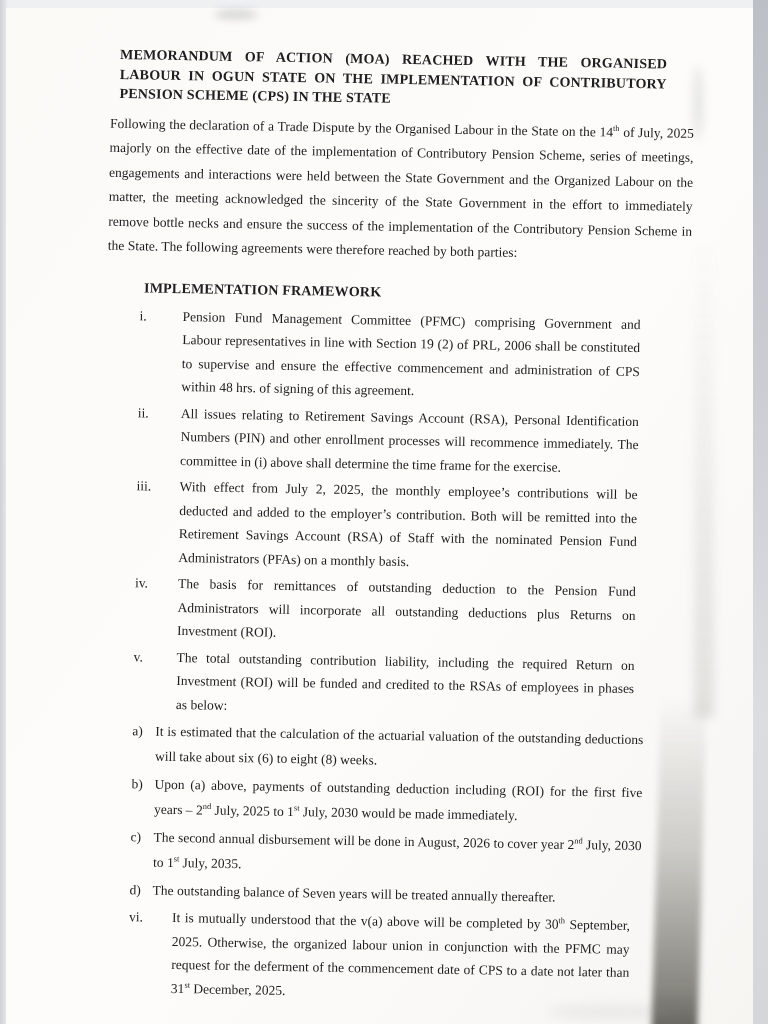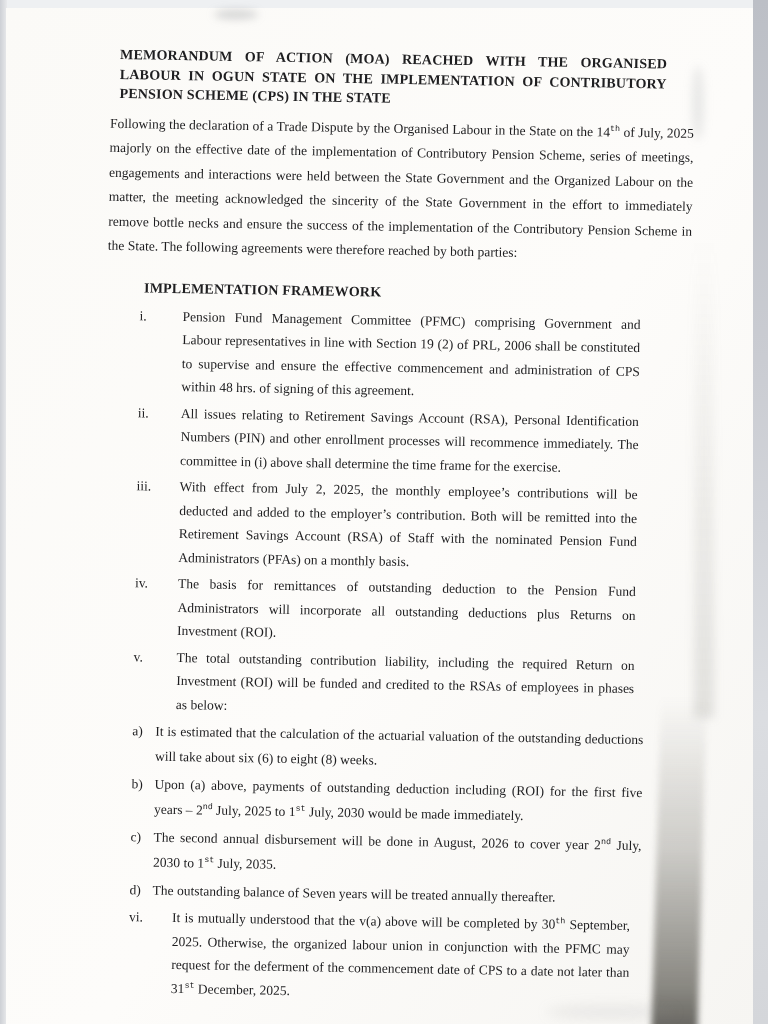--- a/index.html
+++ b/index.html
@@ -74,21 +74,21 @@
   }
   .roman-list { margin-left: 33px; }
   .item { display: flex; margin-bottom: 3px; line-height: 23.5px; }
   .item .marker { flex: 0 0 43px; }
   .item .itext { flex: 1; text-align: justify; padding-right: 50px; }
   .item-vi { margin-top: 1px; }
   .sub-list { margin: 1px 0 1px 0; }
   .sub { display: flex; margin-bottom: 3px; line-height: 25px; }
   .sub .marker { flex: 0 0 23px; }
   .sub .stext { flex: 1; text-align: justify; padding-right: 40px; }
-  sup { font-size: 0.62em; line-height: 0; vertical-align: super; font-family: Liberation Mono, monospace; }
+  sup { font-size: 0.62em; line-height: 0; vertical-align: super; }
 </style>
 </head>
 <body>
 
 <div class="scene">
   <div class="edge-left"></div>
   <div class="edge-right"></div>
 
   <div class="paper">
     <div class="right-soft-shadow"></div>

